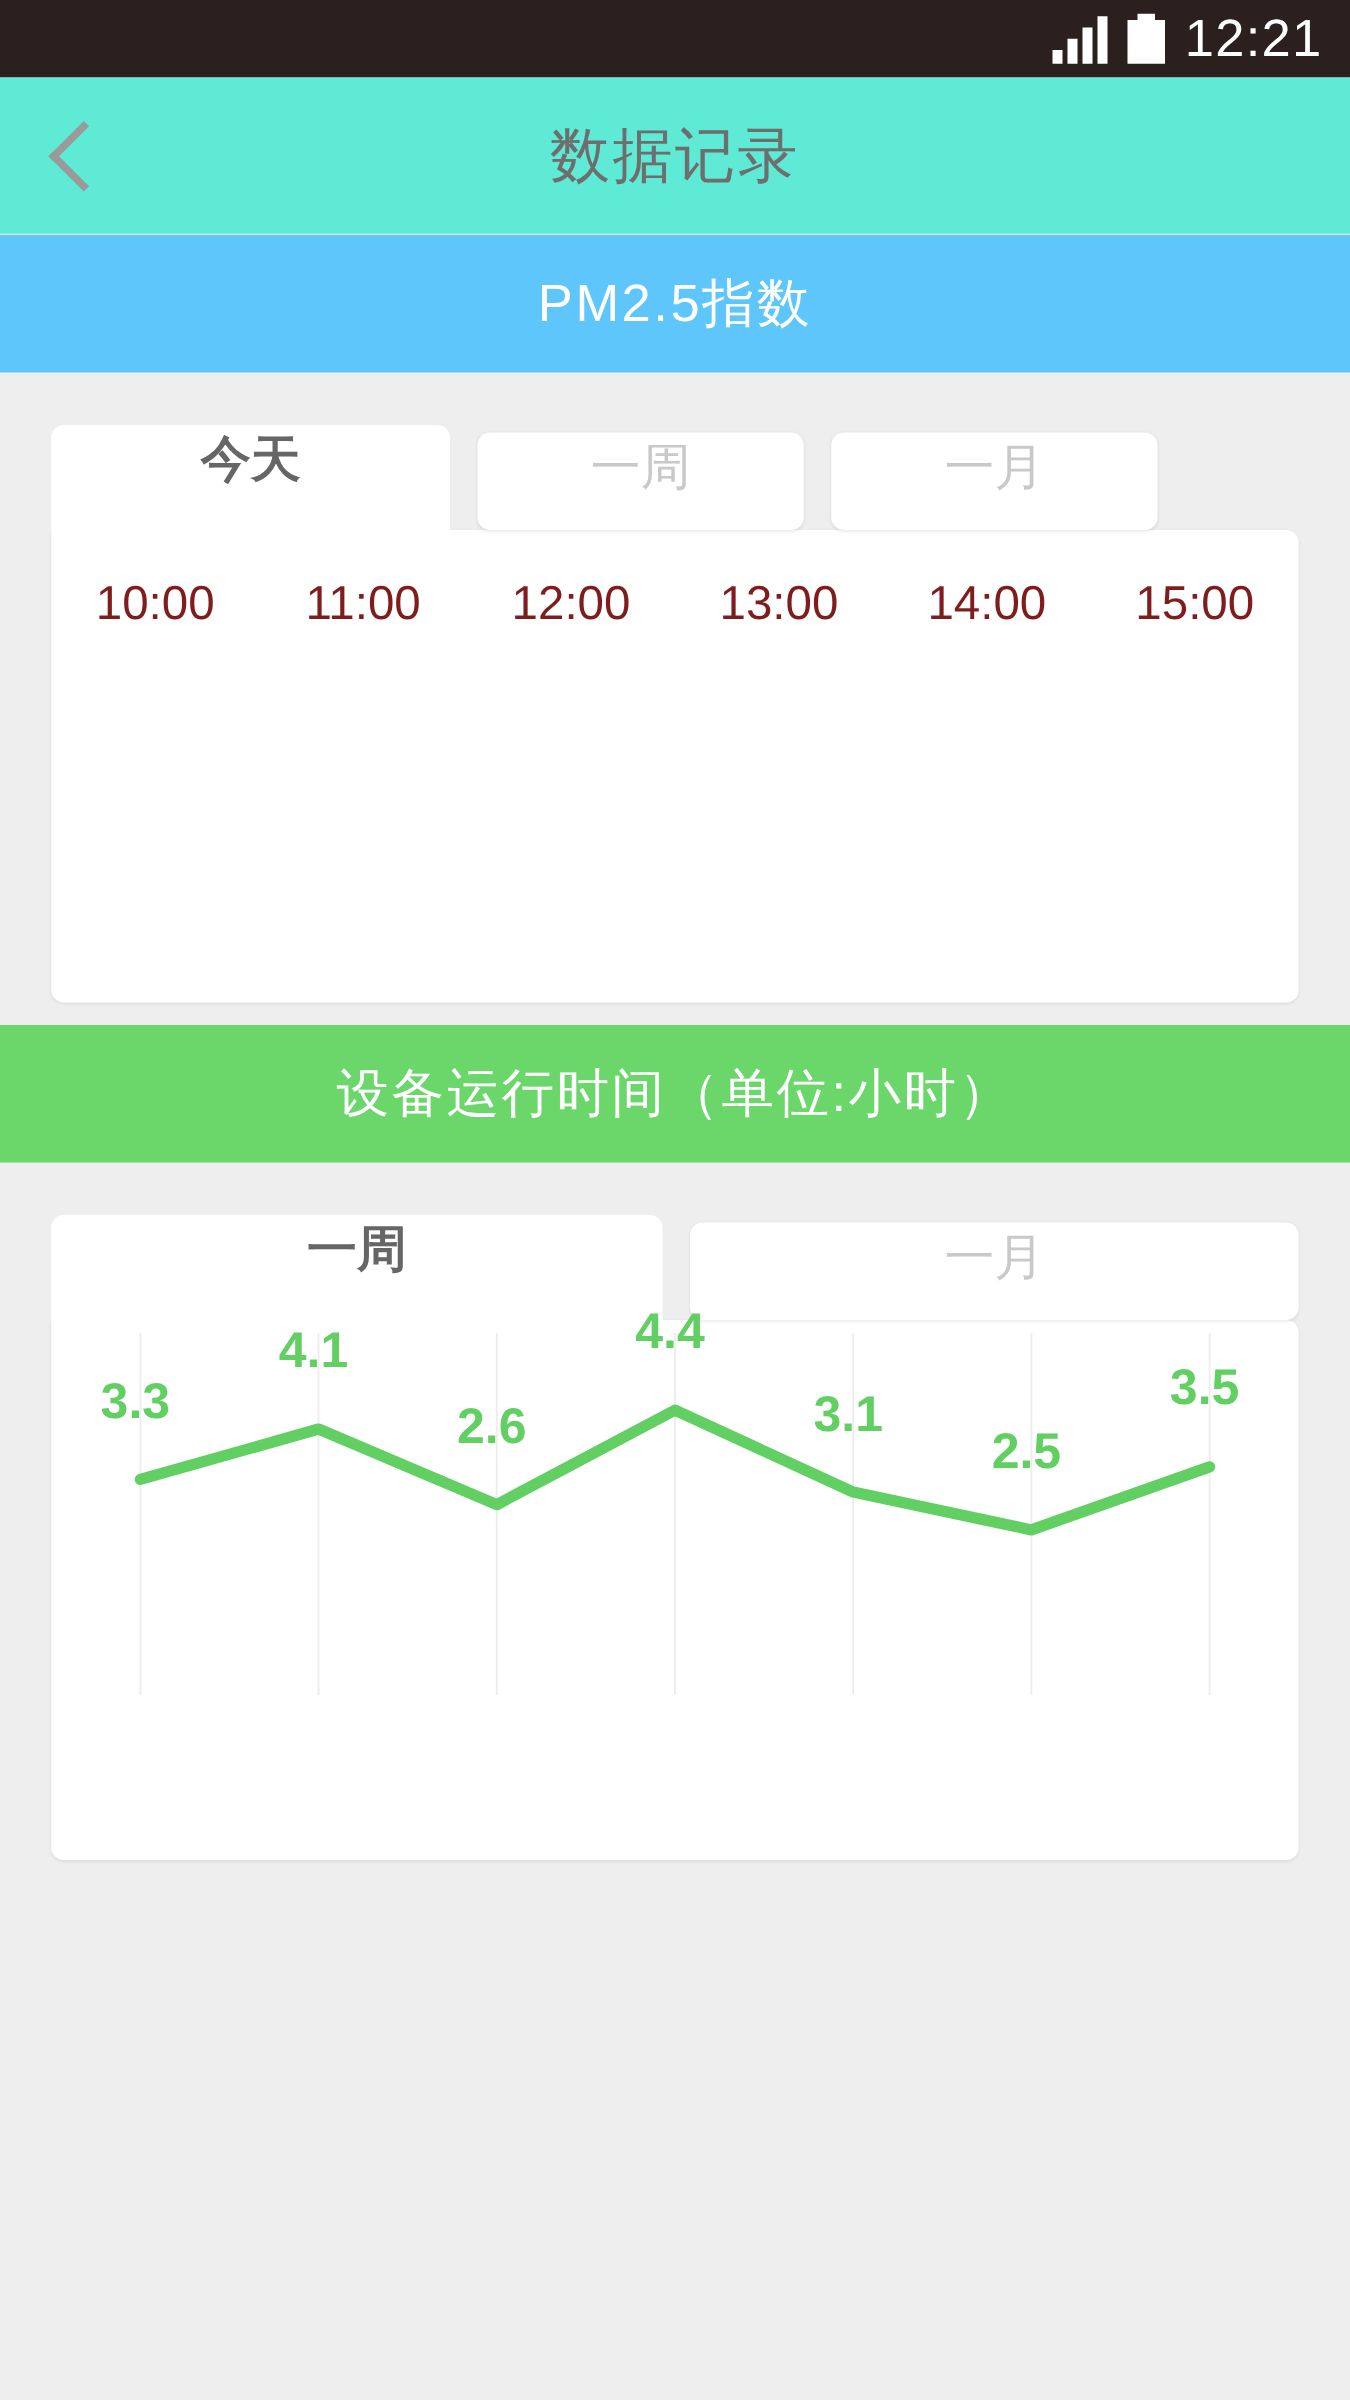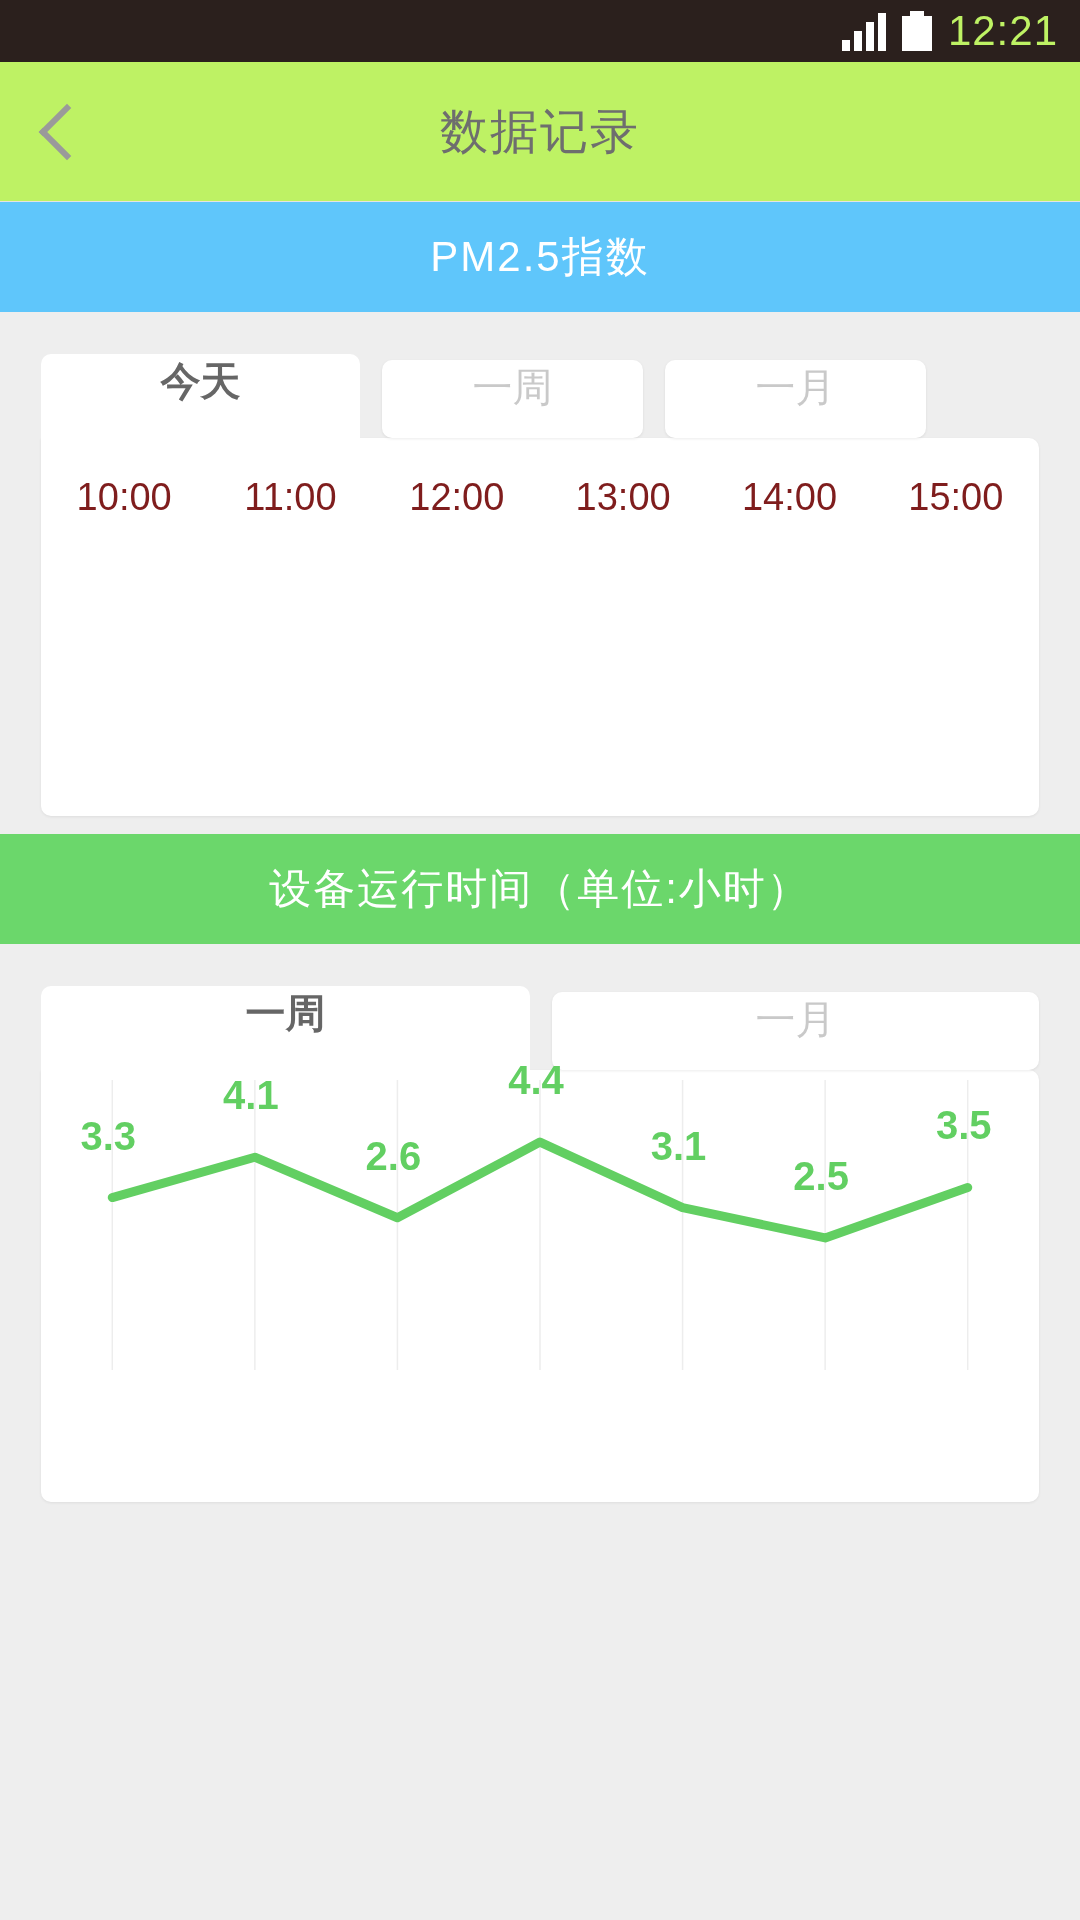--- a/index.html
+++ b/index.html
@@ -18,25 +18,25 @@
   }
   .sig{ display:flex; align-items:flex-end; gap:4px; height:40px; }
   .sig i{ display:block; width:8px; background:#ffffff; }
   .sig i:nth-child(1){ height:11px; }
   .sig i:nth-child(2){ height:20px; }
   .sig i:nth-child(3){ height:29px; }
   .sig i:nth-child(4){ height:38px; }
   .batt{ position:relative; width:30px; height:40px; }
   .batt .cap{ position:absolute; top:0; left:8px; width:14px; height:5px; background:#fff; }
   .batt .body{ position:absolute; top:5px; left:0; width:30px; height:35px; background:#fff; }
-  .clock{ color:#bef264; font-size:42px; letter-spacing:1px; line-height:1; }
+  .clock{ color:#ffffff; font-size:42px; letter-spacing:1px; line-height:1; }
 
   
   .titlebar{
-    height:140px; background:#bef264;
+    height:126px; background:#5eead4;
     display:flex; align-items:center; position:relative;
     border-bottom:1px solid #e3e3e3;
   }
   .backbtn{
     position:absolute; left:22px; top:0; bottom:0;
     width:90px; display:flex; align-items:center; justify-content:center;
   }
   .chev{
     width:40px; height:40px;
     border-left:6px solid #9a9a9a; border-bottom:6px solid #9a9a9a;

